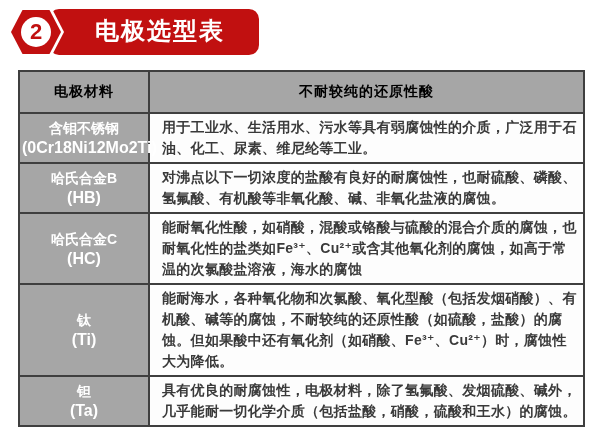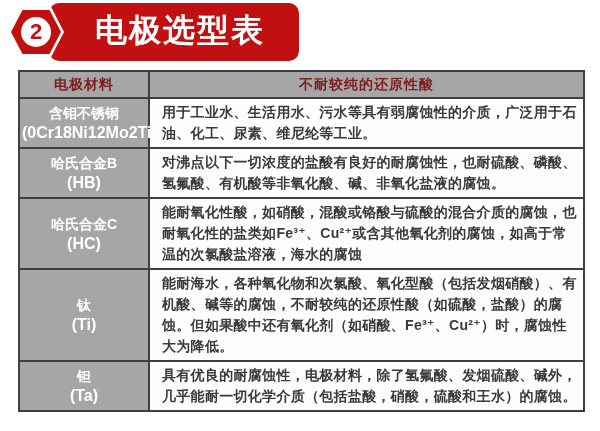--- a/index.html
+++ b/index.html
@@ -19,34 +19,34 @@
     clip-path:polygon(0% 50%, 23% 0%, 77% 0%, 100% 50%, 77% 100%, 23% 100%);
     display:flex; align-items:center; justify-content:center;
   }
   .hex-circle {
     width:30px; height:30px; border-radius:50%; background:#ffffff;
     color:#c11010; font-size:22px; font-weight:bold;
     display:flex; align-items:center; justify-content:center; padding-bottom:1px;
   }
   .banner {
     margin-left:-15px; z-index:1; background:#c11010; color:#ffffff;
-    font-size:32px; font-weight:bold; letter-spacing:2px;
+    font-size:24px; font-weight:bold; letter-spacing:2px;
     padding:6px 34px 8px 46px; border-radius:10px; white-space:nowrap;
   }
 
   
   table.sel {
     border-collapse:collapse; table-layout:fixed;
     margin:13px 0 0 18px; width:567px;
   }
   table.sel col.c-mat  { width:130px; }
   table.sel th, table.sel td { border:2px solid #3f3f3f; vertical-align:middle; }
   .hcell {
-    background:#a6a6a6; color:#7f1d1d; font-size:14px; font-weight:bold;
-    text-align:center; height:27px; letter-spacing:1px;
+    background:#a6a6a6; color:#000000; font-size:14px; font-weight:bold;
+    text-align:center; height:42px; letter-spacing:1px;
   }
   .mat {
     background:#a6a6a6; color:#ffffff; font-size:14px; font-weight:bold;
     text-align:center; line-height:19px; padding:3px 2px;margin-top:32px;
   }
   .mat .code { font-size:16px; }
   .desc {
     background:#fdfdfd; color:#3a3a3a; font-size:14px; font-weight:bold;
     line-height:21px; padding:3px 4px 3px 12px; letter-spacing:0.3px;
     text-align:left;

